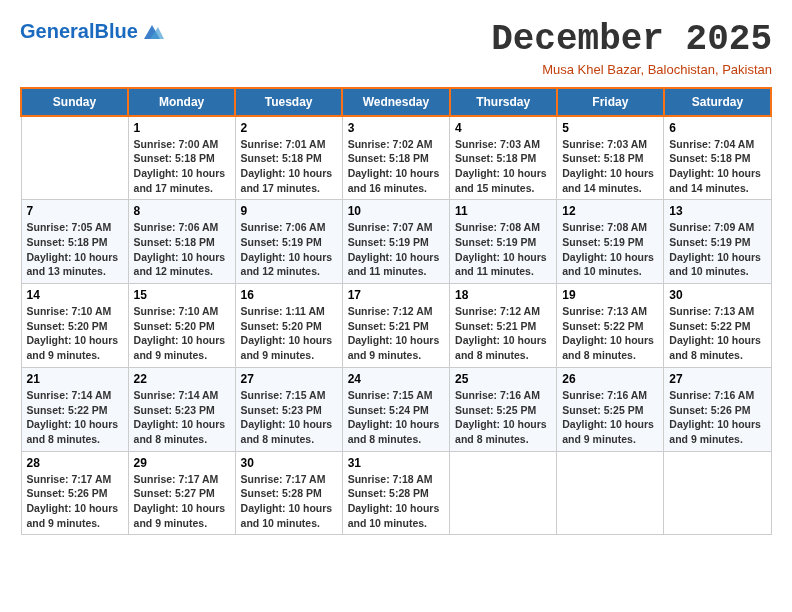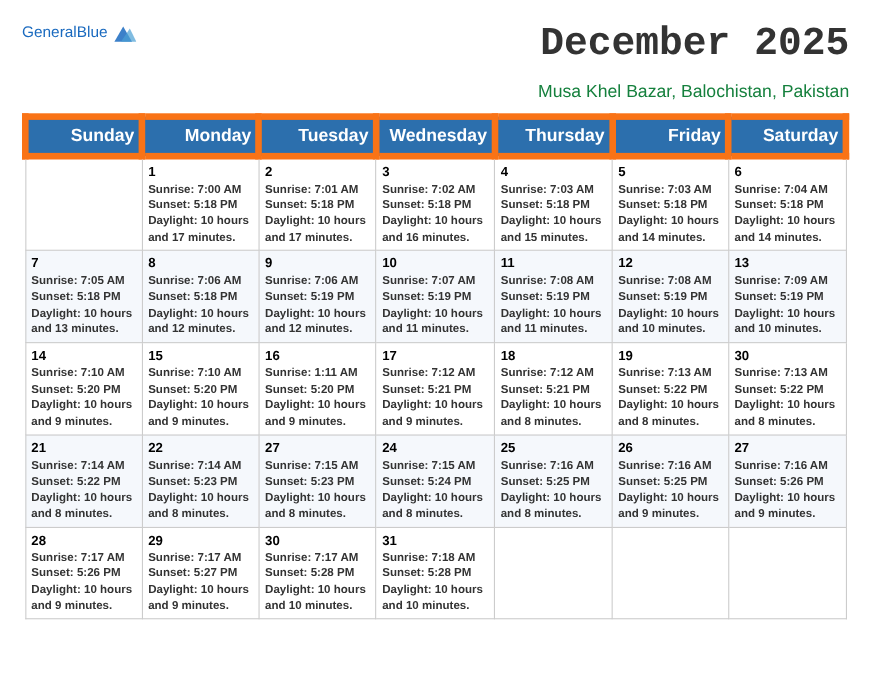--- a/index.html
+++ b/index.html
@@ -15,22 +15,22 @@
       align-items: flex-start;
       justify-content: space-between;
       margin-bottom: 10px;
     }
     .logo {
       display: flex;
       align-items: center;
       gap: 0;
     }
     .logo-text {
-      font-size: 14px;
-      font-weight: normal;
+      font-size: 20px;
+      font-weight: bold;
       color: #333;
       line-height: 1.1;
     }
     .logo-text span {
       color: #1a6abf;
     }
     .logo-icon {
       width: 24px;
       height: 20px;
       margin-left: 2px;
@@ -39,37 +39,37 @@
       text-align: right;
     }
     .month-title {
       font-size: 36px;
       font-weight: bold;
       color: #333;
       line-height: 1.1;
       font-family: Liberation Mono, monospace;
     }
     .location-title {
-      font-size: 16px;
-      color: #15803d;
-      margin-top: 15px;
+      font-size: 13px;
+      color: #c2410c;
+      margin-top: 2px;
     }
     .calendar {
       width: 100%;
       border-collapse: collapse;
       font-size: 11px;
     }
     .calendar th {
       background-color: #2c6fad;
       color: #fff;
       padding: 6px 4px;
-      text-align: right;
-      font-size: 16px;
-      font-weight: bold;
-      border: 6px solid #f97316;
+      text-align: center;
+      font-size: 12px;
+      font-weight: bold;
+      border: 2px solid #f97316;
     }
     .calendar td {
       border: 1px solid #ccc;
       padding: 4px 5px;
       vertical-align: top;
       width: 108px;
       min-height: 80px;
       background: #fff;
     }
     .calendar tr:nth-child(even) td {

